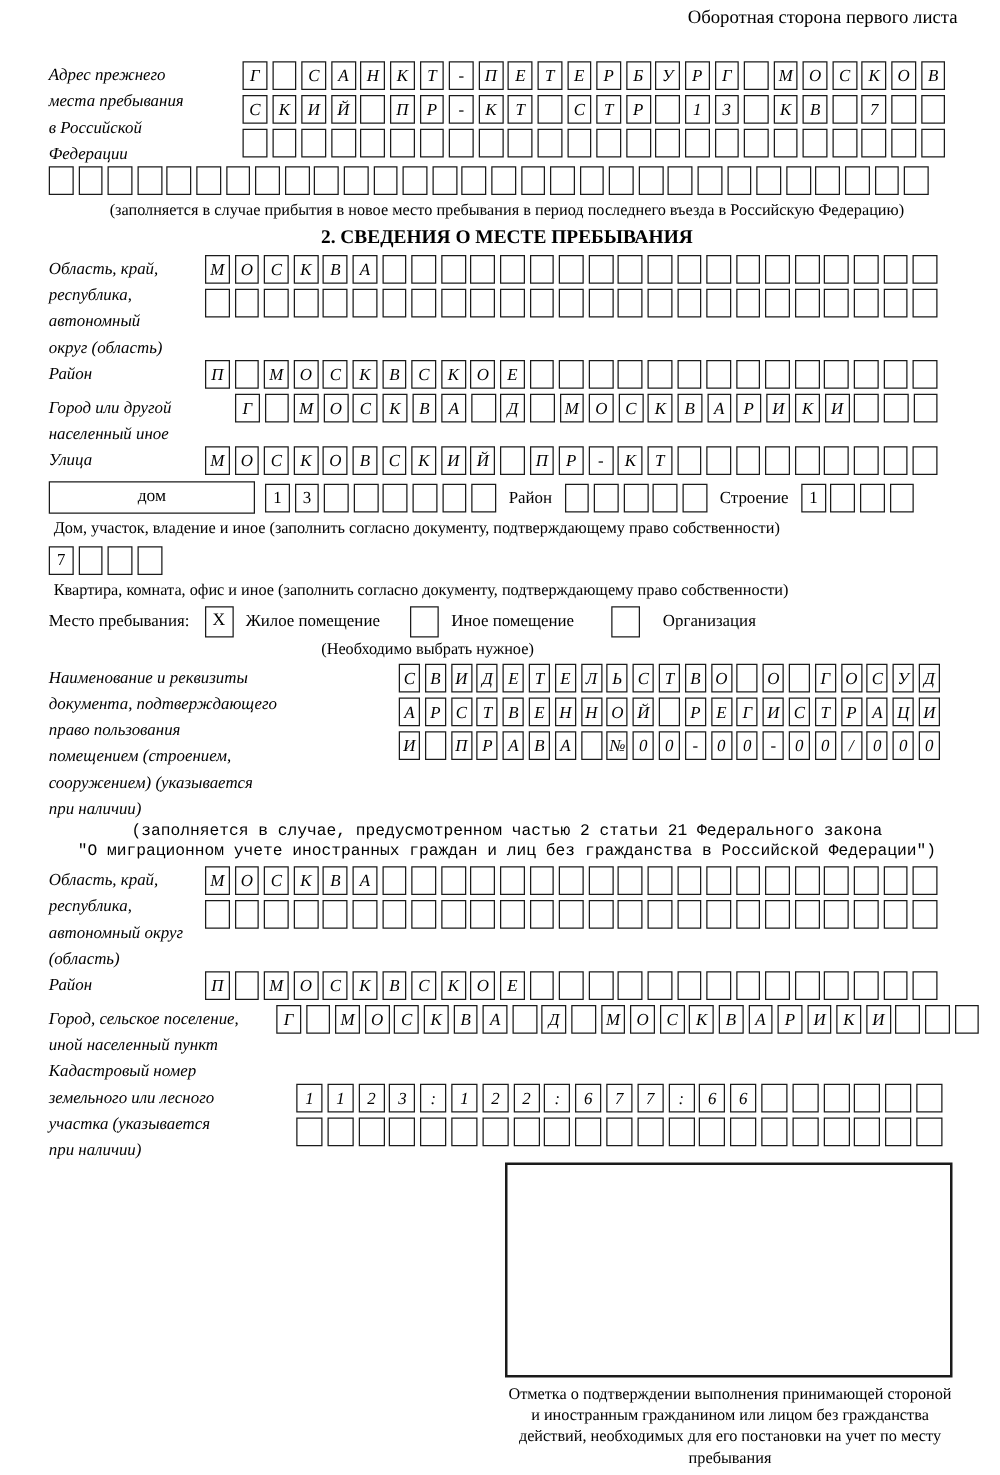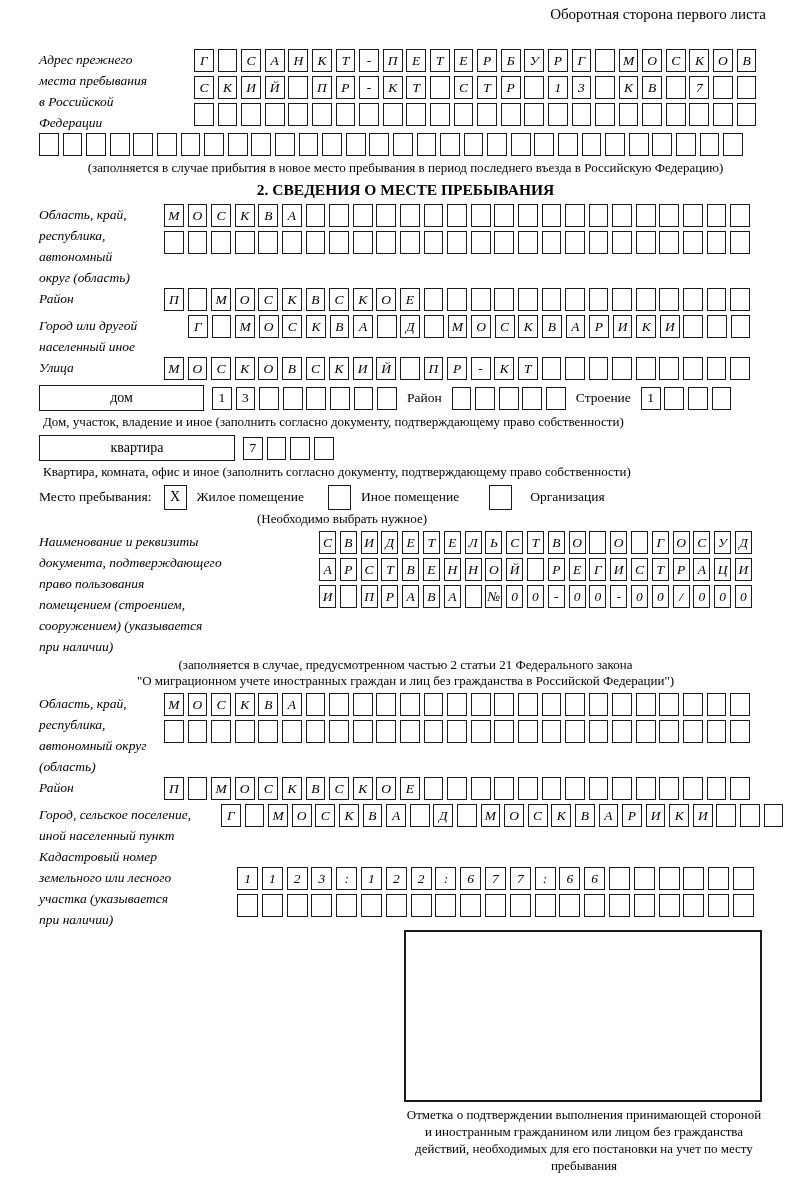--- a/index.html
+++ b/index.html
@@ -39,21 +39,21 @@
 
   .stay-row { display:flex; align-items:center; font-size:13.5px; height:26px; margin-top:2px;text-align:right; }
   .checkbox {
     width:23px; height:25px; border:1.6px solid #1b1b1b; flex:none;
     display:flex; align-items:center; justify-content:center; font-size:14px;
     margin:0 10px 0 12px;
   }
   .stay-note { font-size:13px; margin:1px 0 4px 218px; }
 
   .act-title { font-weight:bold; font-size:15px; text-align:center; margin:4px 0 6px 0; }
-  .act-note { font-size:13px; line-height:16px; text-align:center; }
+  .act-note { font-size:13px; line-height:16px; text-align:center;font-family:Liberation Mono, monospace; }
 
   .stamp-wrap { margin-left:365px; width:360px; }
   .stamp-box { width:358px; height:172px; border:2px solid #1b1b1b; margin-bottom:4px; }
   .stamp-caption { font-size:13px; line-height:17px; text-align:center; }
 
   .mt21 { margin-top:21px; }
 </style>
 </head>
 <body>
 
@@ -363,21 +363,20 @@
     <div class="cells" style="margin-bottom:0">
         <div class="cell">1</div>
         <div class="cell"></div>
         <div class="cell"></div>
         <div class="cell"></div>
       </div>
   </div>
   <div class="caption">Дом, участок, владение и иное (заполнить согласно документу, подтверждающему право собственности)</div>
 
   <div class="house-row">
-    <div class="name-box apt-box">квартира</div>
     <div class="cells" style="margin-bottom:0">
         <div class="cell">7</div>
         <div class="cell"></div>
         <div class="cell"></div>
         <div class="cell"></div>
       </div>
   </div>
   <div class="caption">Квартира, комната, офис и иное (заполнить согласно документу, подтверждающему право собственности)</div>
 
   <div class="stay-row">

